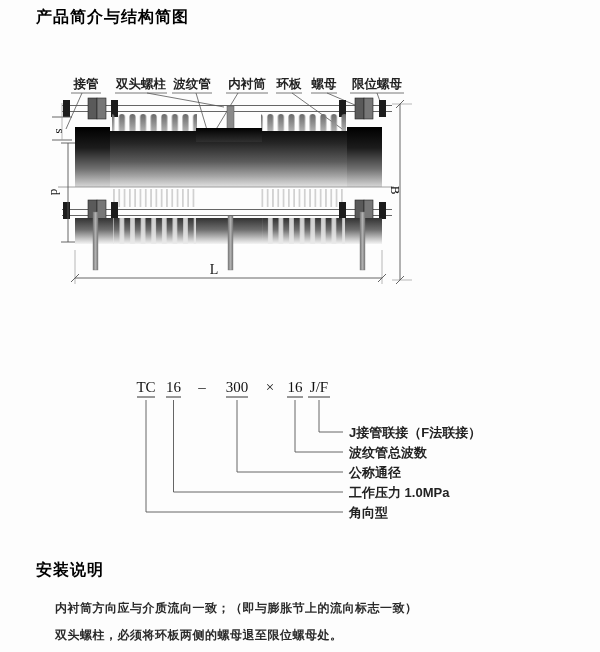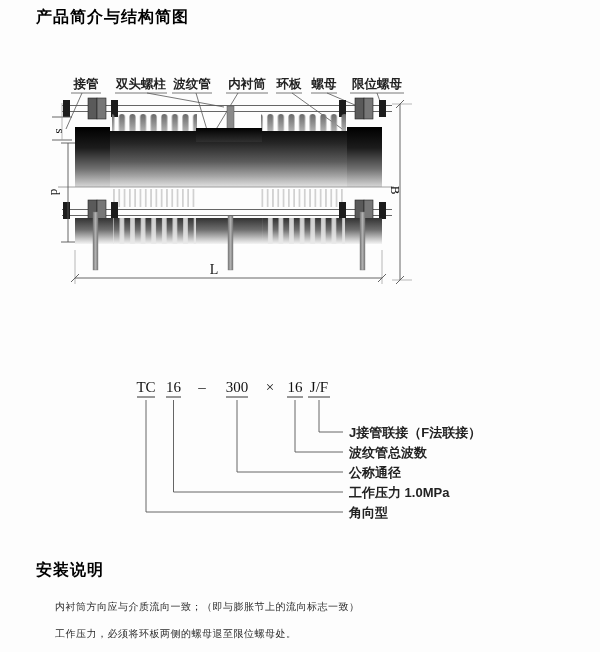--- a/index.html
+++ b/index.html
@@ -13,21 +13,21 @@
   .sec-title{
     position:absolute;left:36px;
     font-size:16px;font-weight:bold;color:#000000;
     letter-spacing:1px;margin:0;
   }
   #title-intro{top:7px;}
   #title-code{top:347px;}
   #title-install{top:560px;}
   .install-line{
     position:absolute;left:55px;
-    font-size:10px;font-weight:400;color:#2a2a2a;
+    font-size:12px;font-weight:700;color:#2a2a2a;
     letter-spacing:0.5px;white-space:nowrap;
   }
   #install-line-1{top:600px;}
   #install-line-2{top:627px;}
   svg{position:absolute;left:0;top:0;}
   .part-label{font-size:12.5px;font-weight:600;fill:#222;}
   .dim-label{font-family:"Liberation Serif","DejaVu Serif",serif;font-size:13px;fill:#111;}
   .code-seg{font-family:"Liberation Serif","DejaVu Serif",serif;font-size:15px;fill:#111;}
   .callout-label{font-size:13px;font-weight:600;fill:#222;}
   .thin{stroke:#555;stroke-width:0.9;fill:none;}
@@ -225,15 +225,15 @@
         <text class="callout-label" x="349" y="496.5">工作压力 1.0MPa</text>
         <text class="callout-label" x="349" y="516.5">角向型</text>
       </g>
     </g>
   </svg>
 
   <h2 class="sec-title" id="title-intro">产品简介与结构简图</h2>
   <h2 class="sec-title" id="title-install">安装说明</h2>
 
   <div class="install-line" id="install-line-1">内衬筒方向应与介质流向一致；（即与膨胀节上的流向标志一致）</div>
-  <div class="install-line" id="install-line-2">工作压力，必须将环板两侧的螺母退至限位螺母处。</div>
+  <div class="install-line" id="install-line-2">双头螺柱，必须将环板两侧的螺母退至限位螺母处。</div>
 
 </div>
 
 </body></html>

